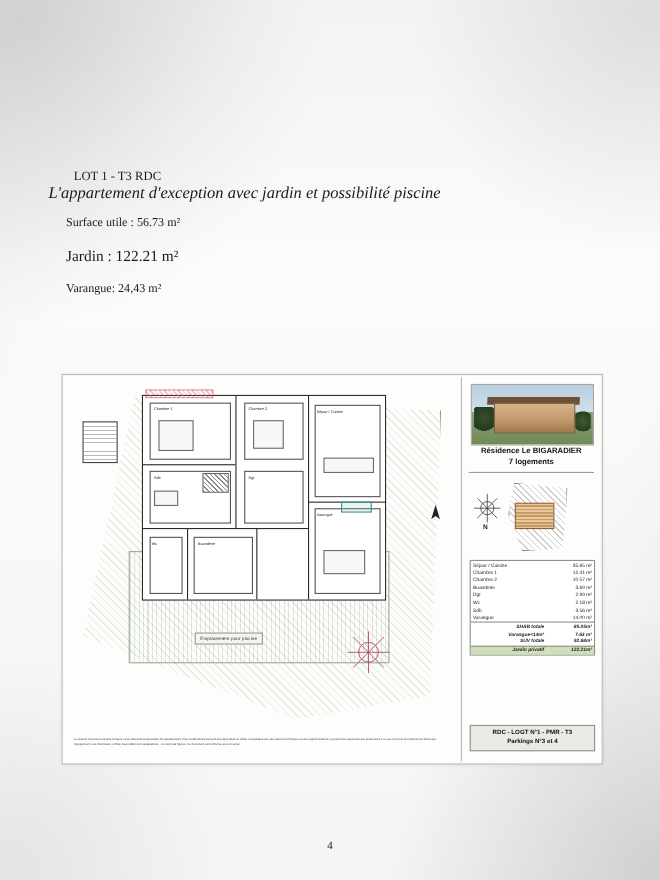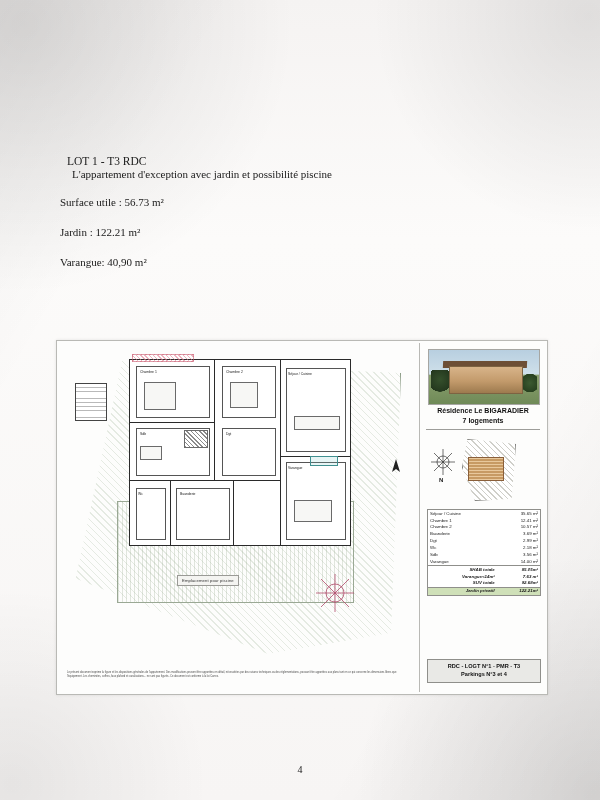--- a/index.html
+++ b/index.html
@@ -48,26 +48,27 @@
   .lot-title {
     position: absolute;
     left: 67px;
     top: 132px;
     font-size: 11.5px;
     font-weight: normal;
     margin-top: 23px;
   }
   .subtitle {
     position: absolute;
-    left: 72px;
+    left: 44px;
     top: 168px;
-    font-size: 11px;
+    font-size: 15px;
+    font-style: italic;
   }
   .line-1 { position: absolute; left: 60px; top: 196px; font-size: 11px; }
-  .line-2 { position: absolute; left: 60px; top: 226px; font-size: 11px; }
+  .line-2 { position: absolute; left: 60px; top: 226px; font-size: 14px; }
   .line-3 { position: absolute; left: 60px; top: 256px; font-size: 11px; }
 
   .page-number {
     position: absolute;
     left: 0;
     right: 0;
     top: 764px;
     text-align: center;
     font-size: 10px;
   }
@@ -390,21 +391,21 @@
 </style>
 </head>
 <body>
 
 <div class="page">
 
   <div class="lot-title">LOT 1 - T3 RDC</div>
   <div class="subtitle">L'appartement d'exception avec jardin et possibilité piscine</div>
   <div class="line-1">Surface utile : 56.73 m²</div>
   <div class="line-2">Jardin : 122.21 m²</div>
-  <div class="line-3">Varangue: 40,90 m²</div>
+  <div class="line-3">Varangue: 24,43 m²</div>
 
   <div class="plan-sheet">
 
     <div class="plan-left">
 
       <div class="terrain"></div>
       <div class="garden-zone"></div>
       <div class="pool-label">Emplacement pour piscine</div>
 
       <div class="stairs"></div>

